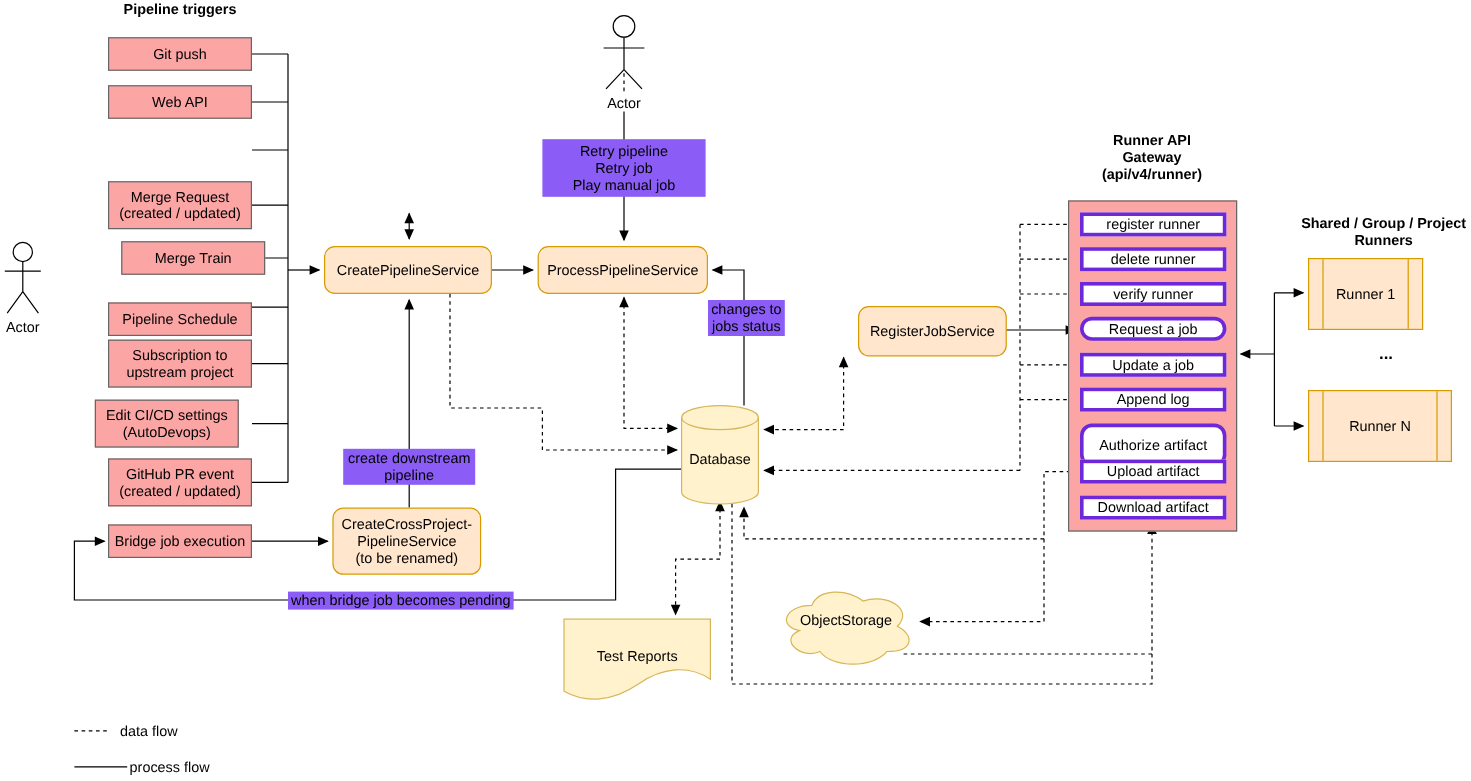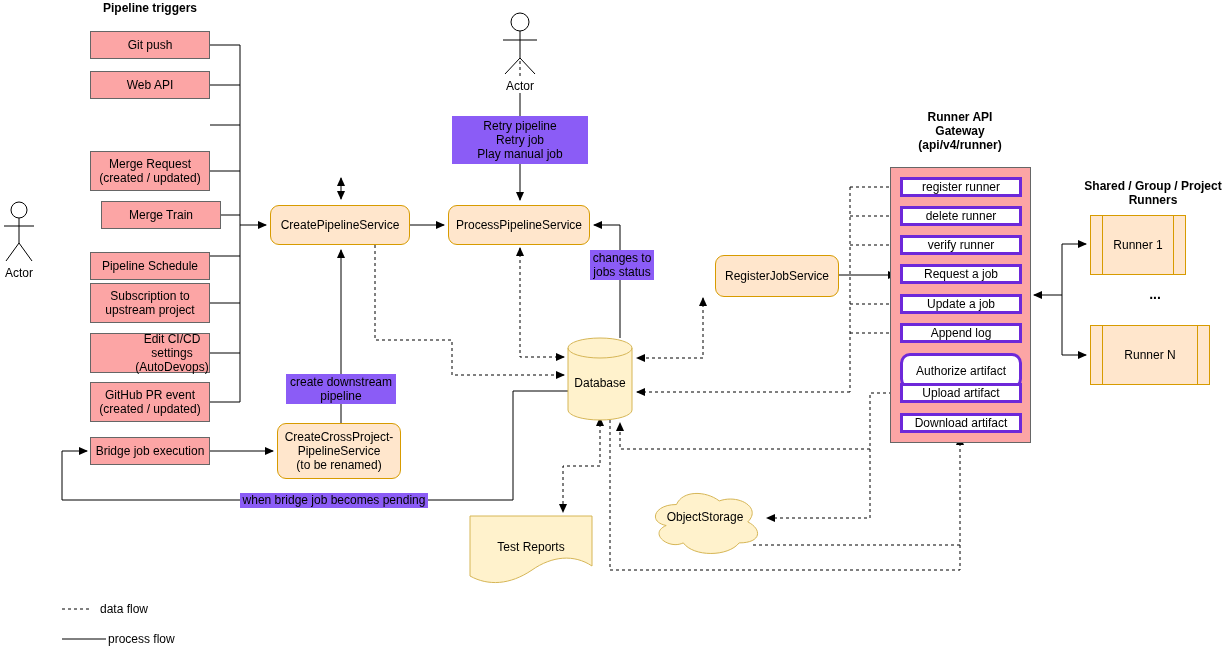--- a/index.html
+++ b/index.html
@@ -107,21 +107,21 @@
 
   <div class="box heading" style="left:85px;top:1px;width:130px;height:14px;">Pipeline triggers</div>
   <div class="box gray" style="left:90px;top:31px;width:120px;height:28px;">Git push</div>
   <div class="box gray" style="left:90px;top:71px;width:120px;height:28px;">Web API</div>
   <div class="box gray" style="left:90px;top:151px;width:120px;height:40px;">Merge Request
 (created / updated)</div>
   <div class="box gray" style="left:90px;top:201px;width:120px;height:28px;margin-left:11px;">Merge Train</div>
   <div class="box gray" style="left:90px;top:252px;width:120px;height:28px;text-align:right;">Pipeline Schedule</div>
   <div class="box gray" style="left:90px;top:283px;width:120px;height:40px;">Subscription to
 upstream project</div>
-  <div class="box gray" style="left:90px;top:333px;width:120px;height:40px;padding-left:44px;">Edit CI/CD settings
+  <div class="box gray" style="left:79px;top:333px;width:120px;height:40px;">Edit CI/CD settings
 (AutoDevops)</div>
   <div class="box gray" style="left:90px;top:382px;width:120px;height:40px;">GitHub PR event
 (created / updated)</div>
   <div class="box gray" style="left:90px;top:437px;width:120px;height:28px;">Bridge job execution</div>
 
   <div class="box" style="left:0px;top:267px;width:38px;height:13px;">Actor</div>
   <div class="box" style="left:490px;top:80px;width:60px;height:13px;">Actor</div>
 
   <div class="box orange-round" style="left:270px;top:205px;width:140px;height:40px;">CreatePipelineService</div>
   <div class="box orange-round" style="left:448px;top:205px;width:142px;height:40px;">ProcessPipelineService</div>
@@ -143,21 +143,21 @@
   <div class="box shape-label" style="left:470px;top:540px;width:122px;height:15px;">Test Reports</div>
   <div class="box shape-label" style="left:652px;top:510px;width:106px;height:15px;">ObjectStorage</div>
 
   <div class="box heading" style="left:895px;top:108px;width:130px;height:46px;">Runner API
 Gateway
 (api/v4/runner)</div>
   <div class="abs gray" style="left:890px;top:167px;width:141px;height:276px;"></div>
   <div class="box endpoint" style="left:900px;top:177px;width:122px;height:20px;">register runner</div>
   <div class="box endpoint" style="left:900px;top:206px;width:122px;height:20px;">delete runner</div>
   <div class="box endpoint" style="left:900px;top:235px;width:122px;height:20px;">verify runner</div>
-  <div class="box endpoint" style="left:900px;top:264px;width:122px;height:20px;">Request a job</div>
+  <div class="box endpoint" style="left:900px;top:264px;width:122px;height:20px;border-radius:10px;">Request a job</div>
   <div class="box endpoint" style="left:900px;top:294px;width:122px;height:20px;">Update a job</div>
   <div class="box endpoint" style="left:900px;top:323px;width:122px;height:20px;">Append log</div>
   <div class="box endpoint" style="left:900px;top:353px;width:122px;height:36px;border-radius:10px;">Authorize artifact</div>
   <div class="box endpoint" style="left:900px;top:383px;width:122px;height:20px;">Upload artifact</div>
   <div class="box endpoint" style="left:900px;top:413px;width:122px;height:20px;">Download artifact</div>
 
   <div class="box heading" style="left:1080px;top:178px;width:146px;height:30px;">Shared / Group / Project
 Runners</div>
   <div class="box process" style="left:1090px;top:215px;width:96px;height:60px;">Runner 1</div>
   <div class="box heading" style="left:1135px;top:285px;width:40px;height:18px;font-size:14px;">...</div>

